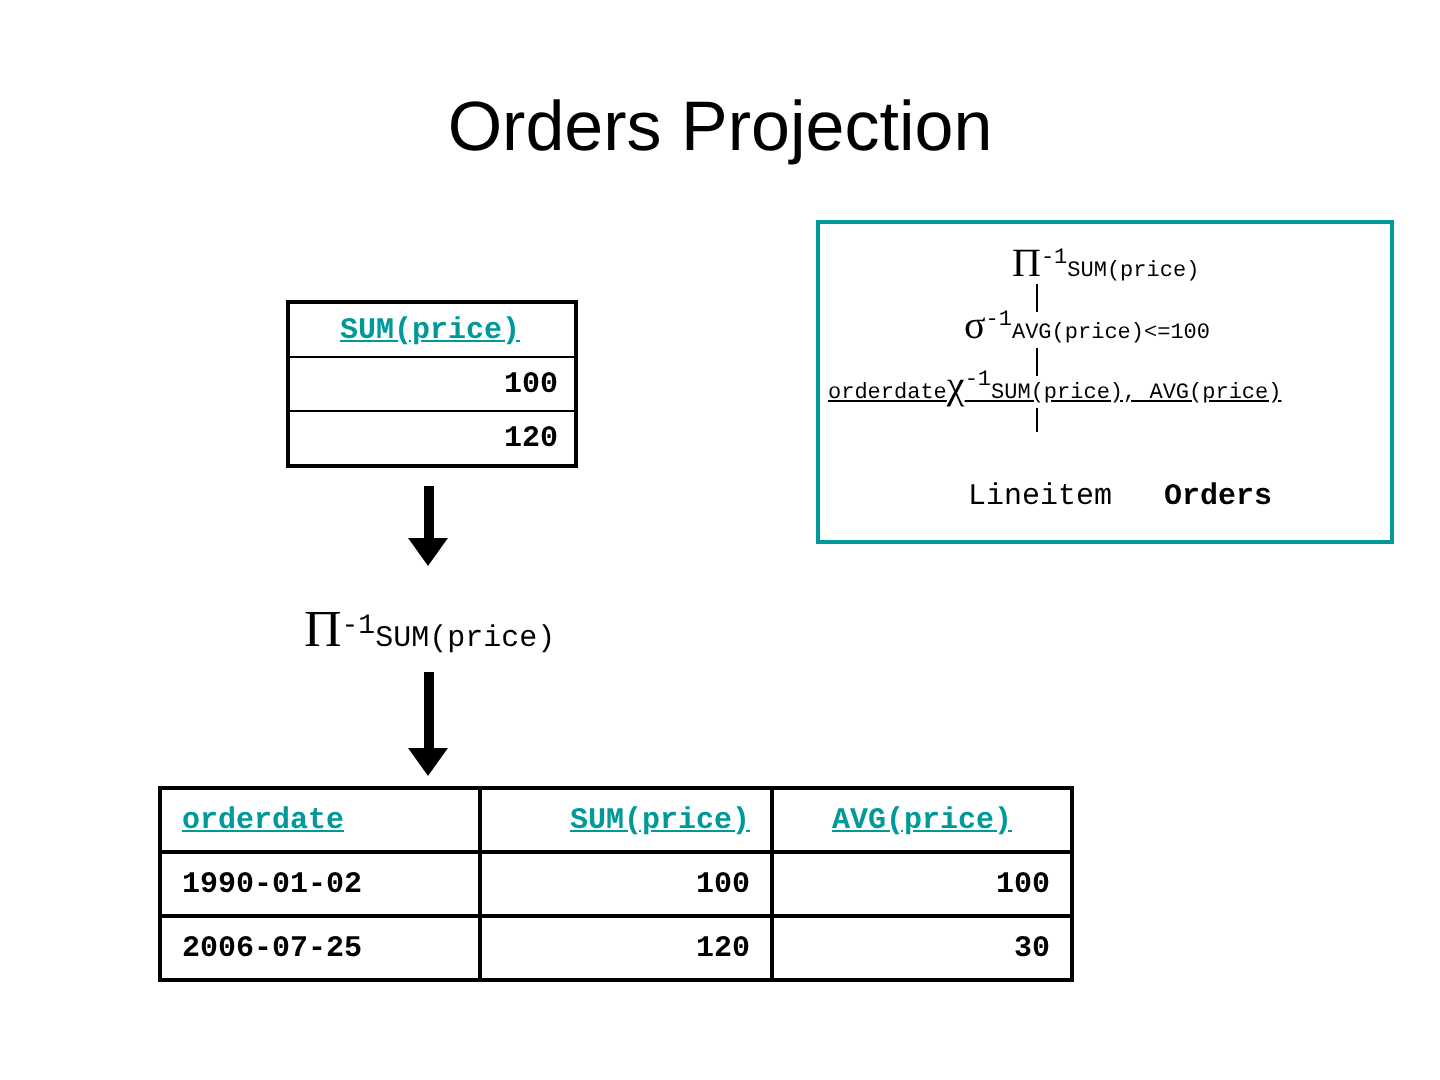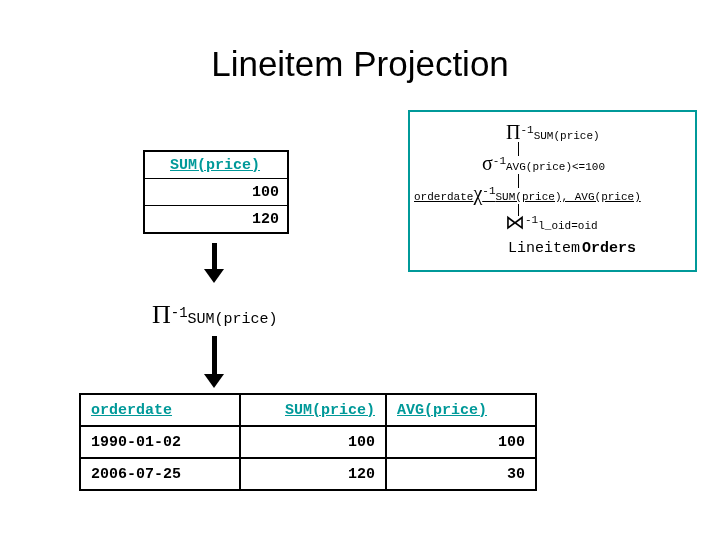--- a/index.html
+++ b/index.html
@@ -142,29 +142,29 @@
     height: 28px;
     padding: 1px 10px;
   }
   .table-bottom .hdr {
     color: #009999;
     font-weight: bold;
     text-decoration: underline;
   }
   .c-orderdate { width: 138px; text-align: left; }
   .c-sum { width: 124px; text-align: right; }
-  .c-avg { width: 128px; text-align: left; }
+  .c-avg { width: 128px; text-align: center; }
   .val { font-weight: bold; color: #000000; }
   .val-left { text-align: left; margin-left: 36px; }
   .val-right { text-align: right; }
 </style>
 </head>
 <body>
 
-<div class="title">Lineitem Projection</div>
+<div class="title">Orders Projection</div>
 
 <table class="table-top">
   <tbody>
       <tr>
     <td class="th-sum">SUM(price)</td>
   </tr>
   <tr>
     <td class="td-num">100</td>
   </tr>
   <tr>
@@ -183,25 +183,22 @@
   <div class="plan-line" style="left:72px; top:40px;">
     <span class="op">σ</span><span class="sup">-1</span><span class="sub">AVG(price)&lt;=100</span>
   </div>
   <div class="vline" style="left:108px; top:62px; height:14px;"></div>
 
   <div class="plan-line" style="left:4px; top:70px;text-decoration:underline;">
     <span class="sub">orderdate</span><span class="op">χ</span><span class="sup">-1</span><span class="sub">SUM(price), AVG(price)</span>
   </div>
   <div class="vline" style="left:108px; top:92px; height:12px;"></div>
 
-  <div class="plan-line" style="left:95px; top:98px;">
-    <span class="op">⋈</span><span class="sup">-1</span><span class="sub">l_oid=oid</span>
-  </div>
-
-  <div class="plan-line" style="left:74px; top:128px; font-size:15px;margin-left:24px;">Lineitem</div>
+
+  <div class="plan-line" style="left:74px; top:128px; font-size:15px;">Lineitem</div>
   <div class="plan-line" style="left:172px; top:128px; font-size:15px;font-weight:bold;">Orders</div>
 </div>
 
 <div class="arrow-shaft" style="left:212px; top:243px; width:5px; height:28px;"></div>
 <div class="arrow-head" style="left:204px; top:269px;"></div>
 
 <div class="arrow-shaft" style="left:212px; top:336px; width:5px; height:39px;"></div>
 <div class="arrow-head" style="left:204px; top:374px;"></div>
 
 <div class="mid-op">

